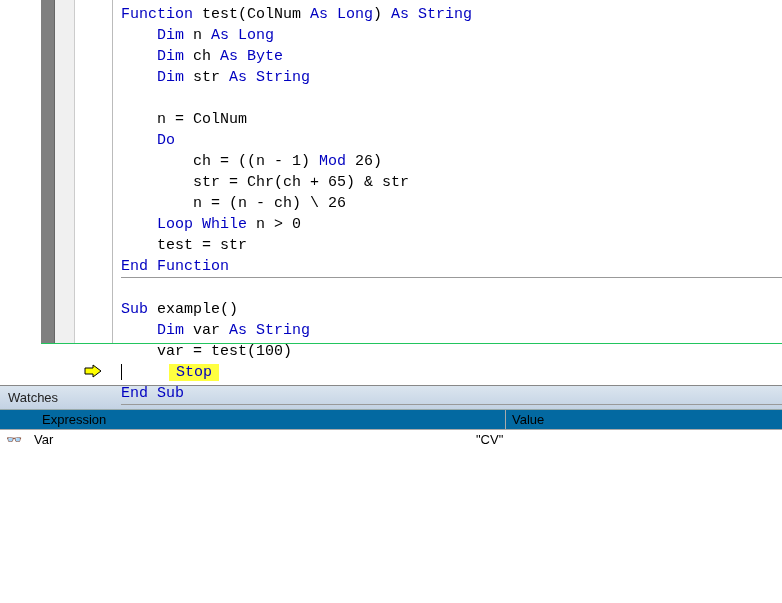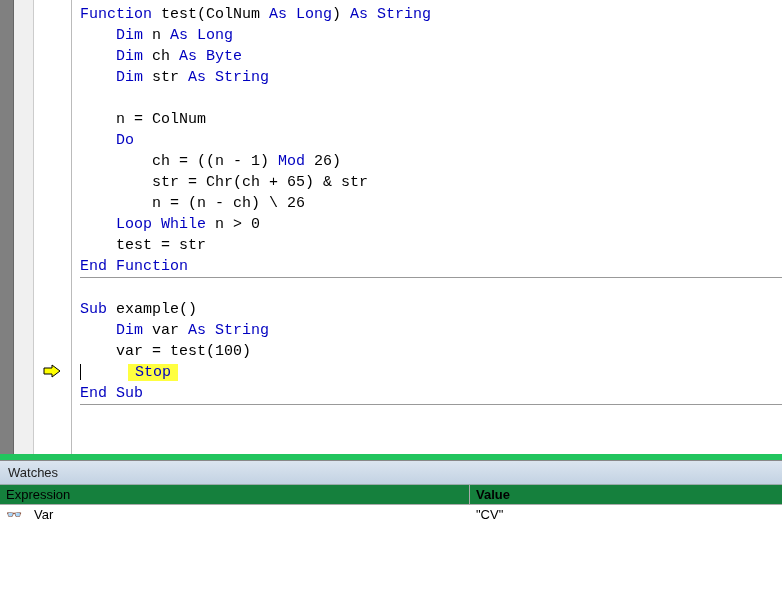--- a/index.html
+++ b/index.html
@@ -10,22 +10,23 @@
     background: #fff;
     width: 782px;
     height: 603px;
     overflow: hidden;
     display: flex;
     flex-direction: column;
   }
   .editor-area {
     display: flex;
     flex: 0 0 auto;
-    height: 460px;
-    border-bottom: 6px solid #22c55e;
+    height: 344px;
+    border-bottom: 1px solid #22c55e;
+    margin-left: 41px;
   }
   .outer-gutter {
     width: 14px;
     background: #808080;
     border-right: 1px solid #666;
   }
   .break-gutter {
     width: 20px;
     background: #f0f0f0;
     border-right: 1px solid #ccc;
@@ -71,42 +72,43 @@
     vertical-align: middle;
     margin-right: 2px;
   }
   .watches-panel {
     flex: 1;
     display: flex;
     flex-direction: column;
     border-top: 1px solid #888;
     font-family: 'Segoe UI', Tahoma, sans-serif;
     font-size: 13px;
+    margin-top: 41px;
   }
   .watches-title {
     background: linear-gradient(#dbe5ef, #c3d2e3);
     border-bottom: 1px solid #9aa;
     padding: 4px 8px;
     color: #222;
   }
   .watches-header {
     display: flex;
-    background: #15803d;
+    background: #0369a1;
     border-bottom: 1px solid #aaa;
     font-size: 13px;
+    padding-left: 36px;
   }
   .wh-expr {
     width: 470px;
     padding: 2px 6px;
     border-right: 1px solid #aaa;
   }
   .wh-val {
     flex: 1;
     padding: 2px 6px;
-    font-weight: bold;
   }
   .watches-body {
     flex: 1;
     background: #fff;
   }
   .watch-row {
     display: flex;
     font-size: 13px;
     padding: 2px 0;
   }

